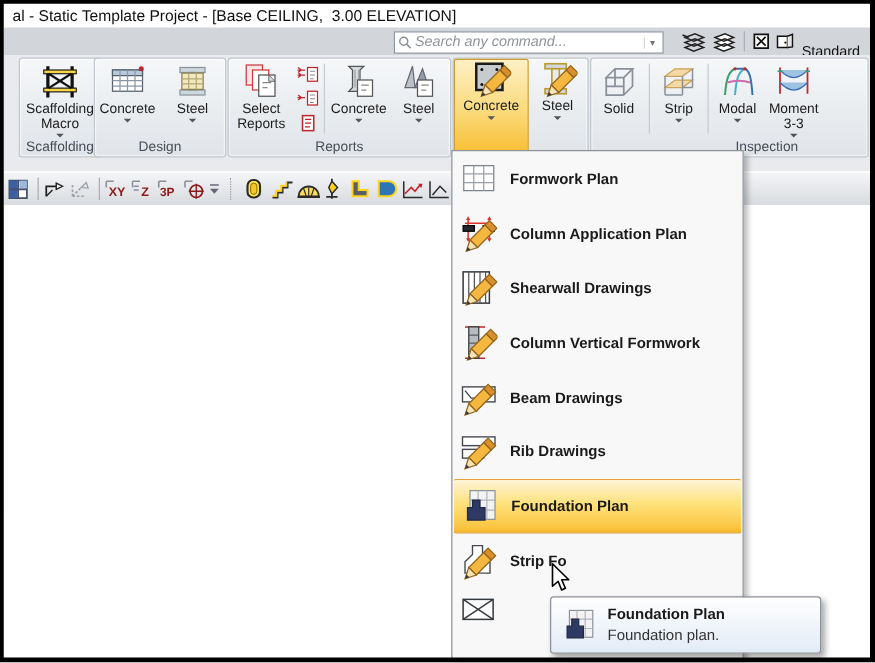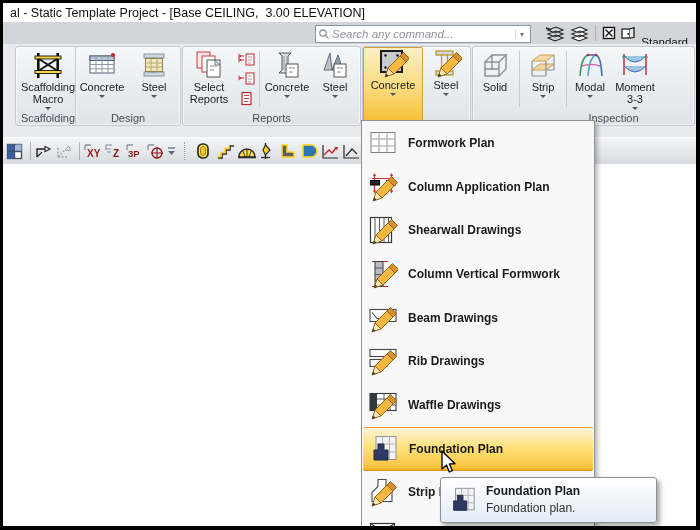--- a/index.html
+++ b/index.html
@@ -458,29 +458,20 @@
 
   <div class="mitem">
     <svg width="30" height="30" viewBox="0 0 30 30">
       <rect x="2" y="3.5" width="26" height="7" fill="#fff" stroke="#44484d" stroke-width="1.1"></rect>
       <rect x="2" y="13.5" width="17" height="7" fill="#fff" stroke="#44484d" stroke-width="1.1"></rect>
       <use href="#pencil-def" x="2" y="1"></use>
     </svg>
     <span class="mlabel">Rib Drawings</span>
   </div>
 
-  <div class="mitem">
-    <svg width="30" height="30" viewBox="0 0 30 30">
-      <rect x="2" y="3.5" width="26" height="17" fill="#fff" stroke="#33383d" stroke-width="1.1"></rect>
-      <rect x="2" y="3.5" width="7" height="17" fill="#33383d"></rect>
-      <path d="M16,3.5 V20.5 M22,3.5 V20.5 M9,9 H28 M9,15 H28" stroke="#55595e" fill="none"></path>
-      <use href="#pencil-def" x="2" y="1"></use>
-    </svg>
-    <span class="mlabel">Waffle Drawings</span>
-  </div>
 
   <div class="mitem hl">
     <svg width="30" height="30" viewBox="0 0 30 30">
       <use href="#foundation-def"></use>
     </svg>
     <span class="mlabel">Foundation Plan</span>
   </div>
 
   <div class="mitem">
     <svg width="30" height="30" viewBox="0 0 30 30">

